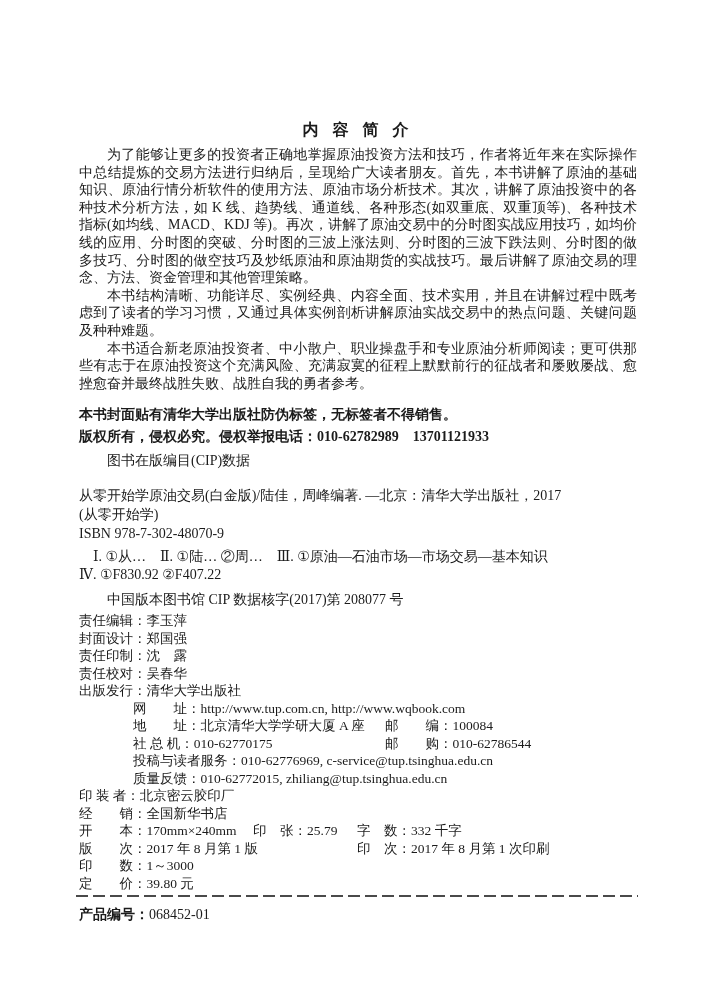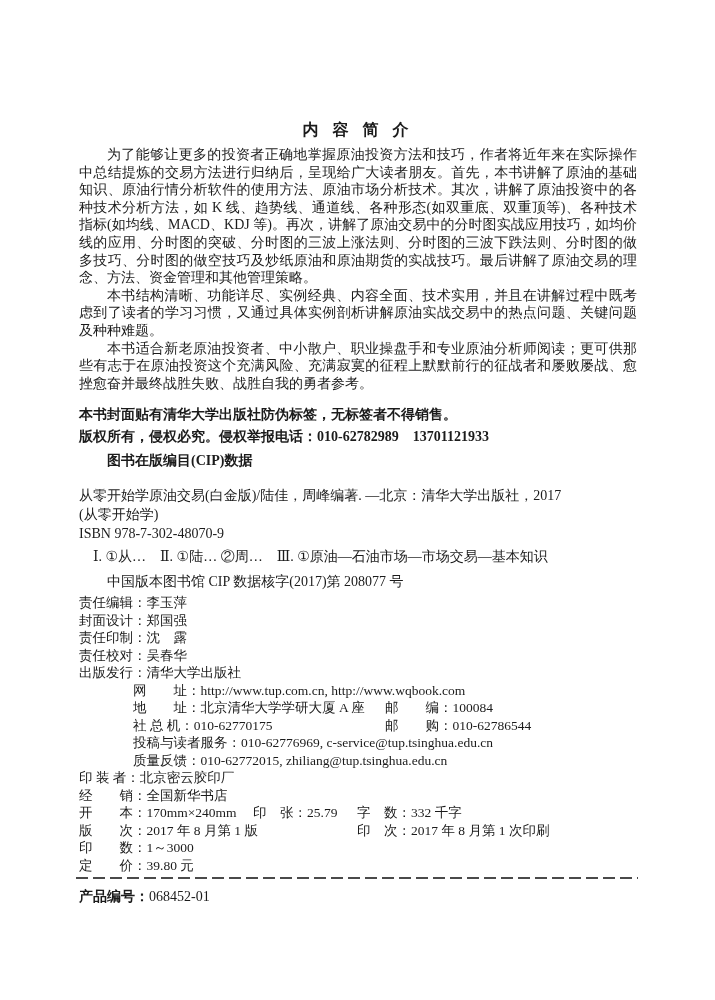--- a/index.html
+++ b/index.html
@@ -19,21 +19,21 @@
     font-size:16px;font-weight:bold;
     letter-spacing:5px;line-height:17px;
   }
 
   .intro{margin-top:8px;font-size:14px;line-height:17.6px;text-align:justify;}
   .intro p{margin:0;text-indent:2em;}
 
   .notices{margin-top:12px;font-size:14px;line-height:22px;font-weight:bold;}
   .notices p{margin:0;}
 
-  .cip-heading{margin:4px 0 16px;font-size:14px;line-height:18px;font-weight:bold;text-indent:28px;}
+  .cip-heading{margin:4px 0 16px;font-size:14px;line-height:18px;font-weight:normal;text-indent:28px;}
 
   .cip-lines{margin-top:6px;font-size:14px;line-height:19px;}
   .cip-lines p{margin:0;}
 
   .cip-class{margin-top:5px;font-size:14px;line-height:18px;}
   .cip-class p{margin:0;}
   .cip-class p.first{text-indent:14px;}
 
   .cip-registry{margin:7px 0 0;font-size:14px;line-height:18px;text-indent:28px;}
 
@@ -77,20 +77,21 @@
     <p class="cip-heading">图书在版编目(CIP)数据</p>
 
     <div class="cip-lines">
         <p>从零开始学原油交易(白金版)/陆佳，周峰编著. —北京：清华大学出版社，2017</p>
         <p>(从零开始学)</p>
         <p>ISBN 978-7-302-48070-9</p>
       </div>
 
     <div class="cip-class">
         <p class="first">Ⅰ. ①从…　Ⅱ. ①陆… ②周…　Ⅲ. ①原油—石油市场—市场交易—基本知识</p>
+        <p>Ⅳ. ①F830.92 ②F407.22</p>
       </div>
 
     <p class="cip-registry">中国版本图书馆 CIP 数据核字(2017)第 208077 号</p>
 
     <div class="colophon">
         <div class="colo-row"><span class="colo-label">责任编辑：</span><span class="colo-value">李玉萍</span></div>
         <div class="colo-row"><span class="colo-label">封面设计：</span><span class="colo-value">郑国强</span></div>
         <div class="colo-row"><span class="colo-label">责任印制：</span><span class="colo-value">沈　露</span></div>
         <div class="colo-row"><span class="colo-label">责任校对：</span><span class="colo-value">吴春华</span></div>
         <div class="colo-row"><span class="colo-label">出版发行：</span><span class="colo-value">清华大学出版社</span></div>

